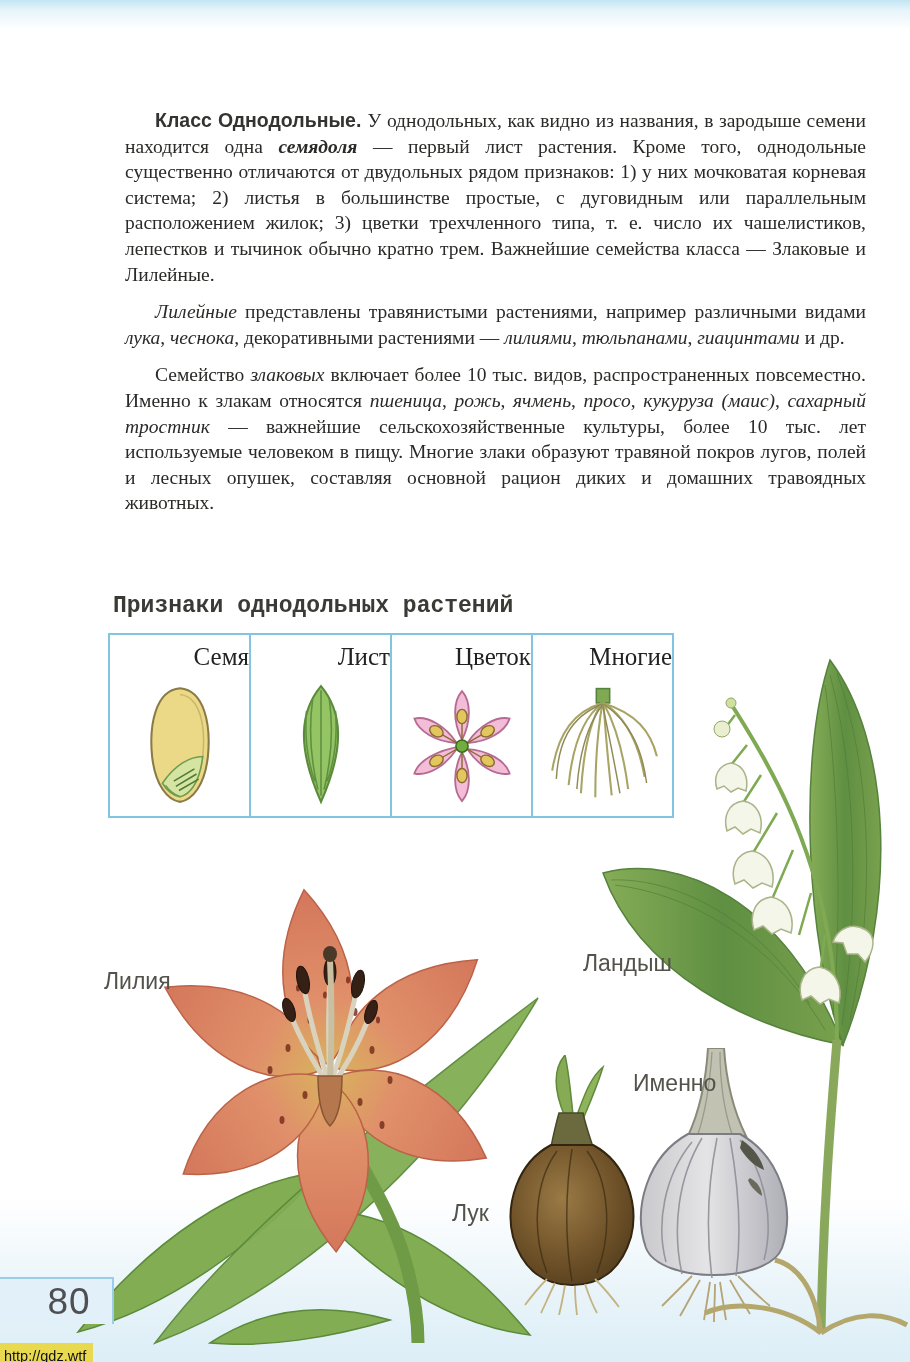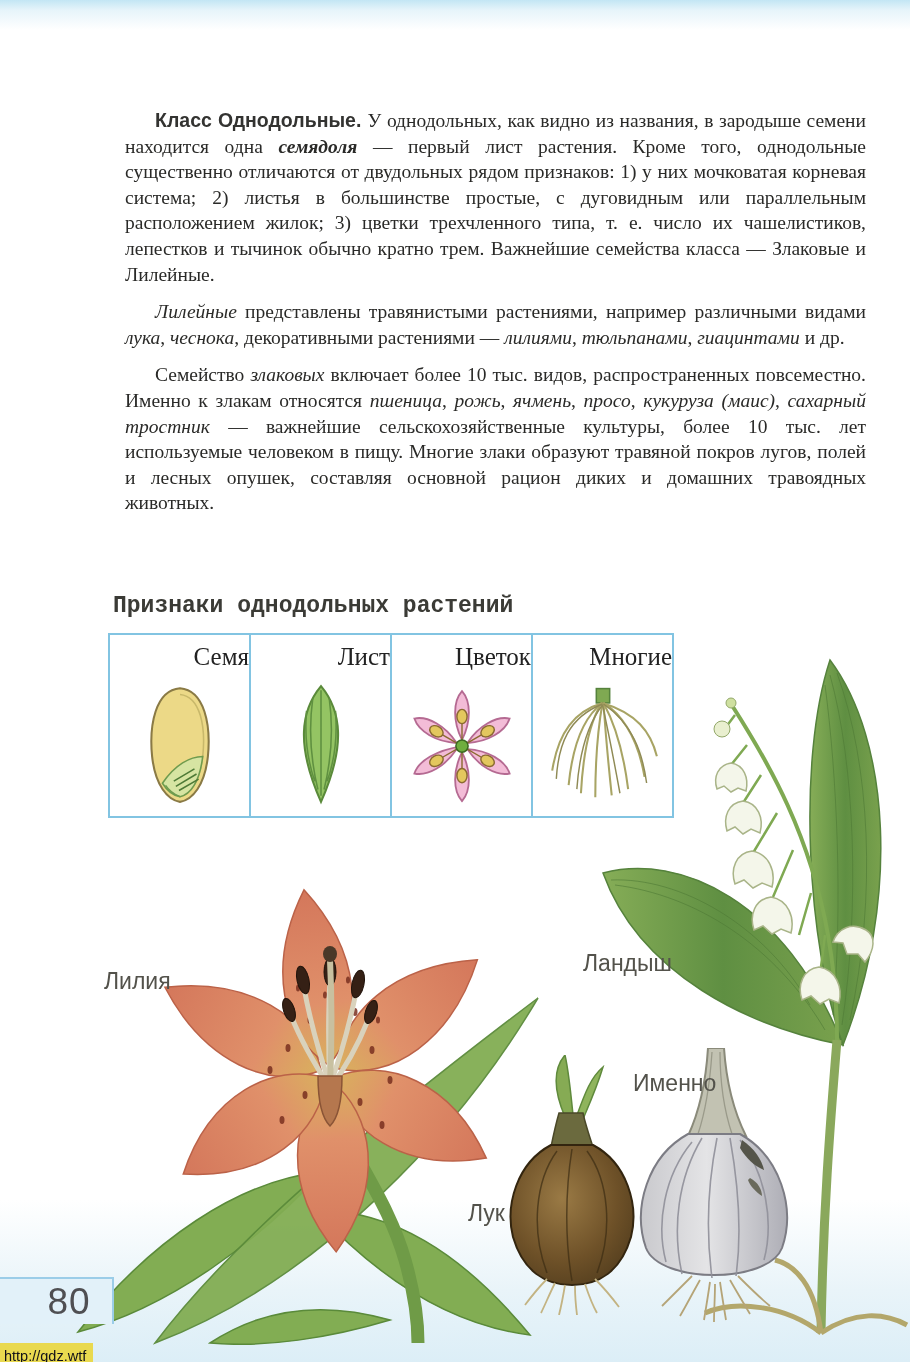--- a/index.html
+++ b/index.html
@@ -297,21 +297,21 @@
       <path d="M108,232 C116,246 122,256 128,266"></path>
       <path d="M70,228 C58,240 48,250 40,258"></path>
       <path d="M116,228 C128,240 138,250 148,258"></path>
       <path d="M93,236 C93,250 92,262 92,274"></path>
     </g>
   </svg>
 
   <div class="abs fig-label" style="left:104px;top:968px;">Лилия</div>
   <div class="abs fig-label" style="left:583px;top:950px;">Ландыш</div>
   <div class="abs fig-label" style="left:633px;top:1070px;">Именно</div>
-  <div class="abs fig-label" style="left:468px;top:1200px;">Лук</div>
+  <div class="abs fig-label" style="left:452px;top:1200px;">Лук</div>
 
   <div id="pagenum-box" class="abs">
     <span id="pagenum">80</span>
   </div>
 
   <div id="watermark" class="abs">
     <span>http://gdz.wtf</span>
   </div>
 
 </div>

